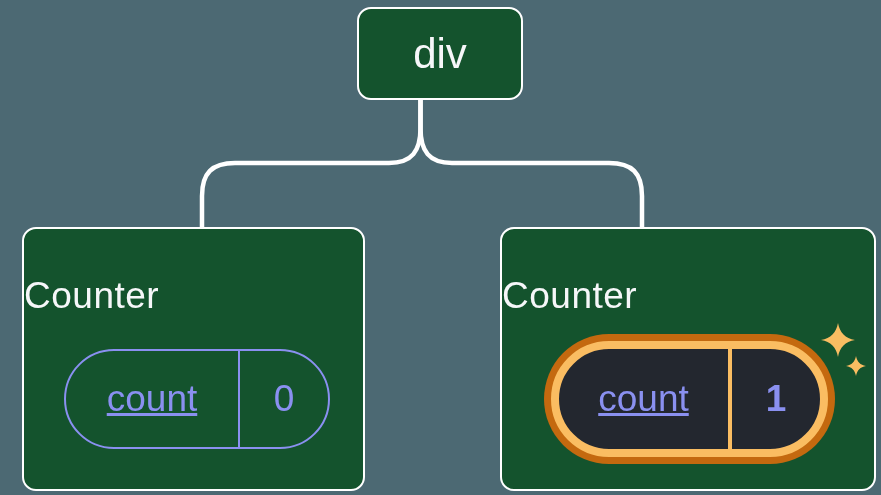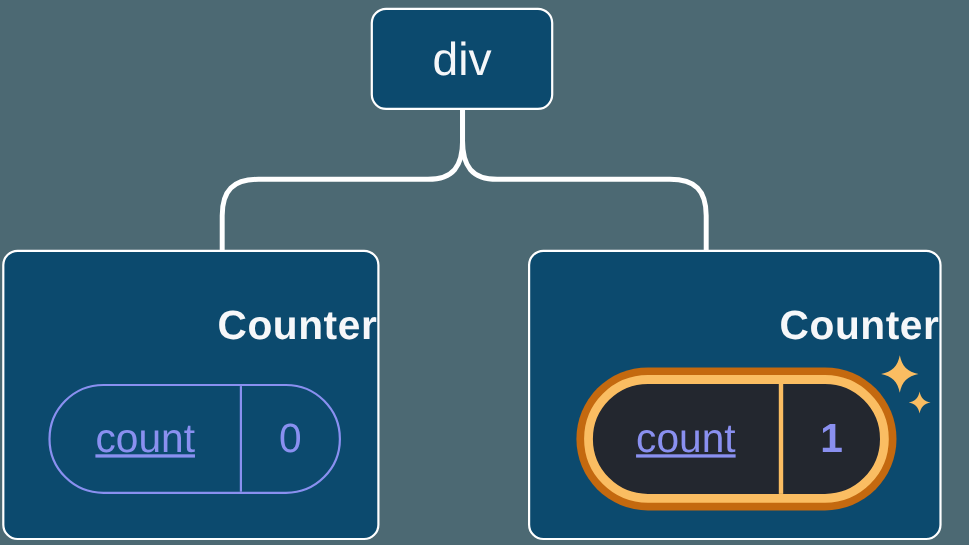--- a/index.html
+++ b/index.html
@@ -16,45 +16,46 @@
     overflow: hidden;
   }
   .connector {
     position: absolute;
     inset: 0;
     width: 881px;
     height: 495px;
   }
   .node {
     position: absolute;
-    background: #0c4a6e;
+    background: #14532d;
     border: 2.5px solid #FFFFFF;
     border-radius: 14px;
     box-sizing: border-box;
+    margin-left: 20px;
   }
   .root-node {
     left: 337px; top: 7px;
     width: 166px; height: 93px;
     display: flex;
     align-items: center;
     justify-content: center;
     color: #F6F7F9;
     font-size: 42px;
     font-weight: 400;
   }
   .counter-card-left  { left: 2px;   top: 227px; width: 343px; height: 264px; }
   .counter-card-right { left: 480px; top: 227px; width: 376px; height: 264px; }
   .card-title {
     position: absolute;
     top: 46px; left: 0;
     width: 100%;
-    text-align: right;
+    text-align: left;
     color: #F6F7F9;
     font-size: 37px;
-    font-weight: 700;
+    font-weight: 400;
     letter-spacing: 0.5px;
   }
   
   .pill {
     position: absolute;
     left: 40px; top: 120px;
     width: 266px; height: 100px;
     border: 2px solid #8A90F0;
     border-radius: 999px;
     box-sizing: border-box;

